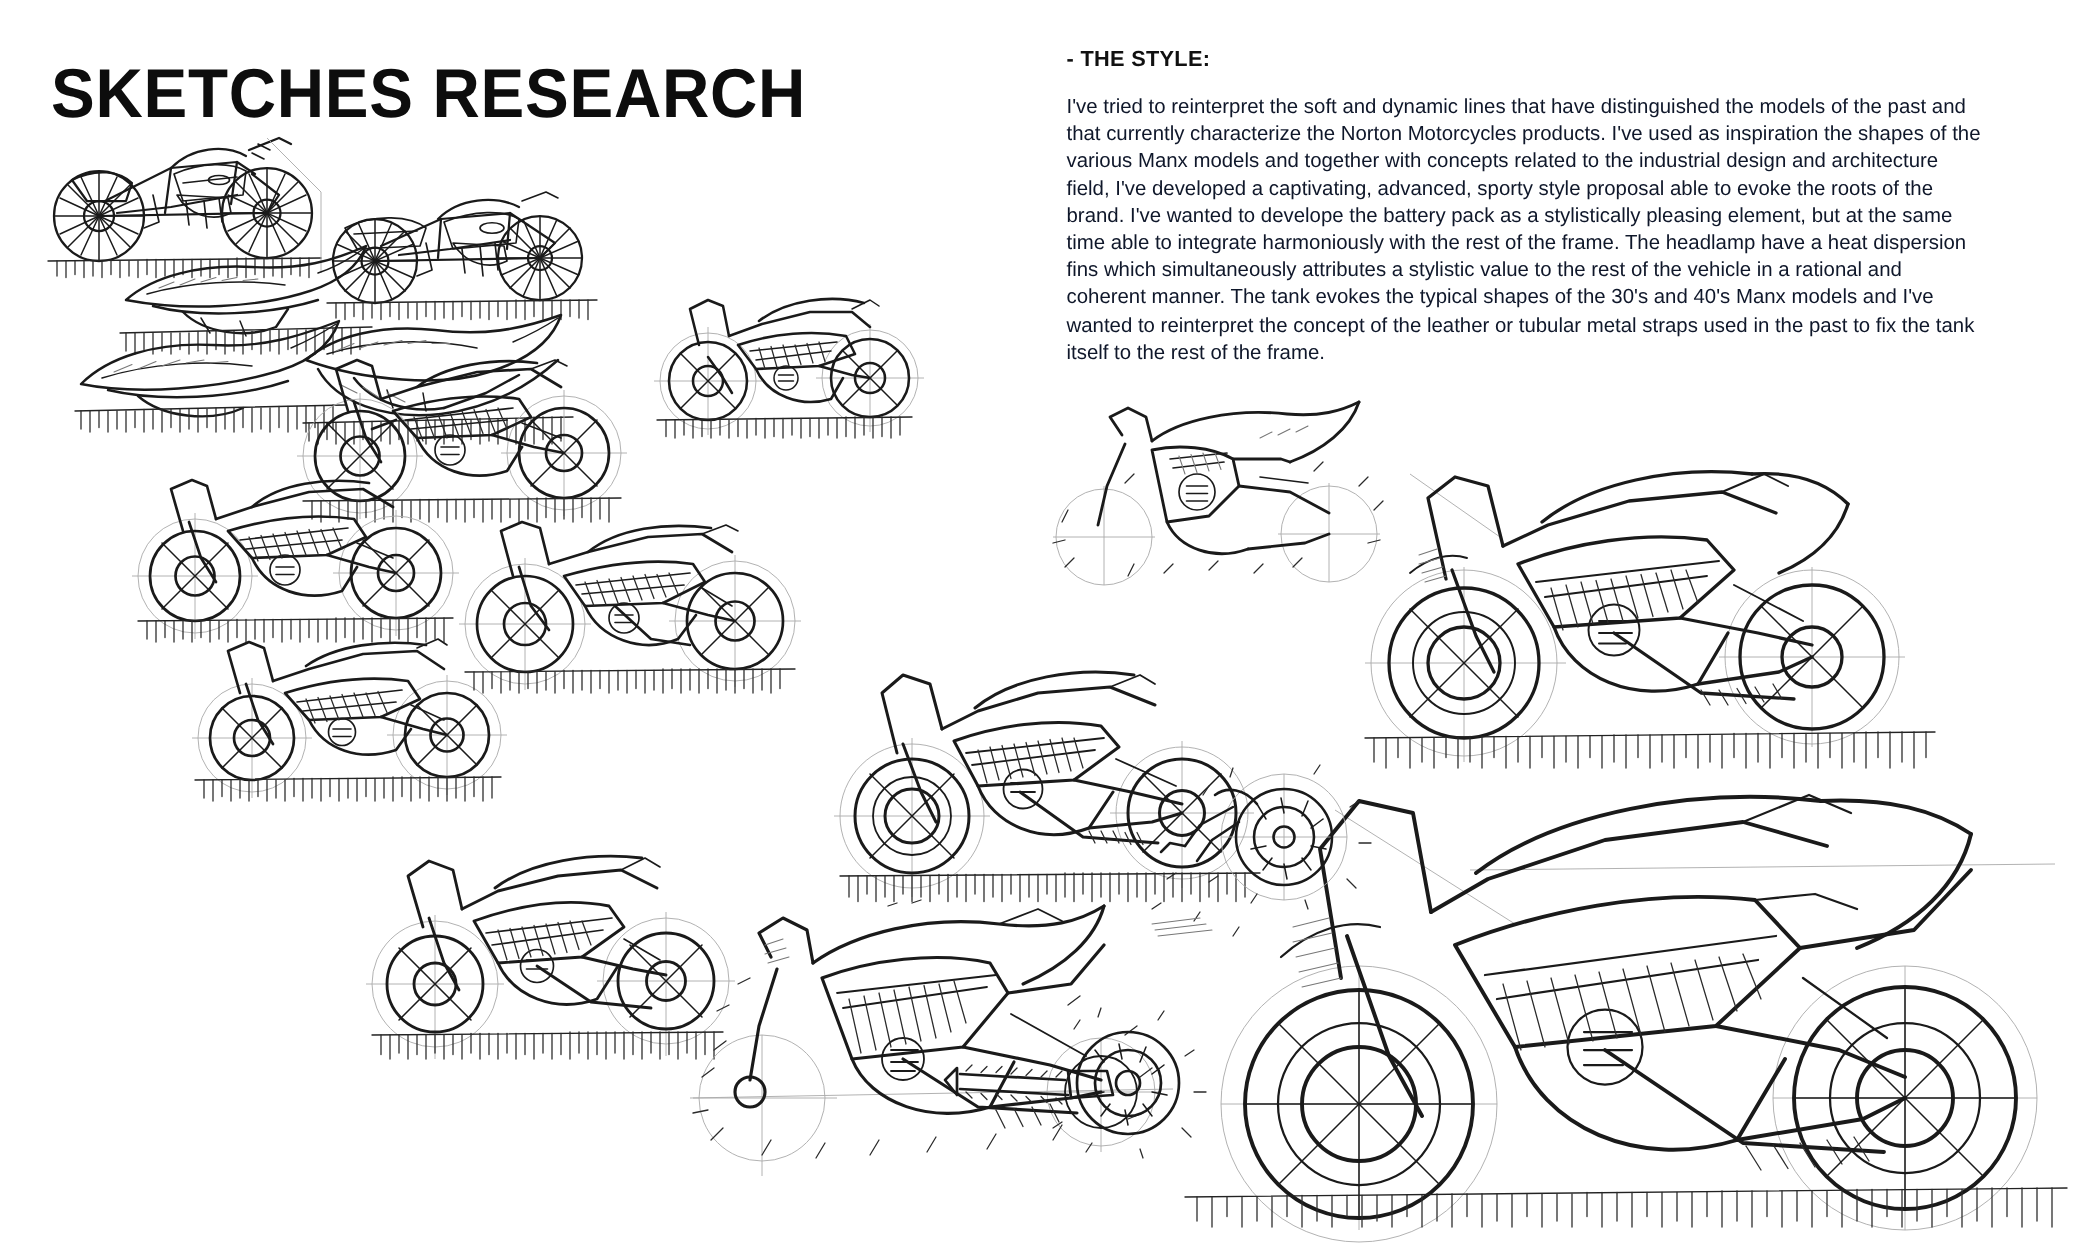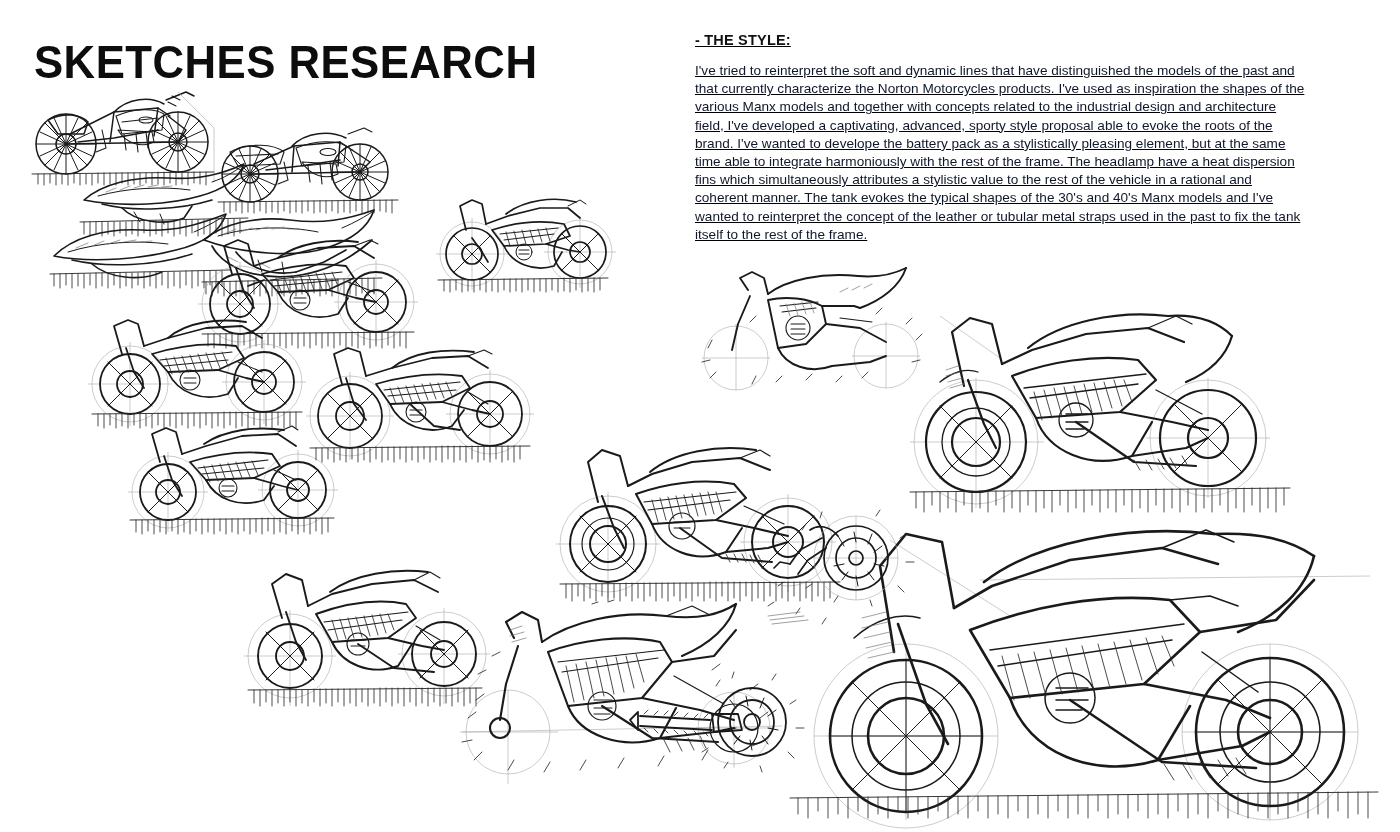--- a/index.html
+++ b/index.html
@@ -20,21 +20,21 @@
     letter-spacing:0.5px;
     color:#0d0d0d;
     line-height:1;
     white-space:nowrap;
     transform:scaleX(0.95);
     transform-origin:left top;
   }
 
   
   #text-col{
-    position:absolute;left:695px;top:32px;width:612px;text-decoration:underline;
+    position:absolute;left:711px;top:32px;width:612px;
   }
   #style-heading{
     font-size:14.5px;font-weight:bold;color:#111;
     margin:0 0 14px 0;letter-spacing:0.2px;
   }
   #style-body{
     font-size:13.6px;color:#0f172a;line-height:18.2px;
     margin:0;text-align:left;
   }
 

